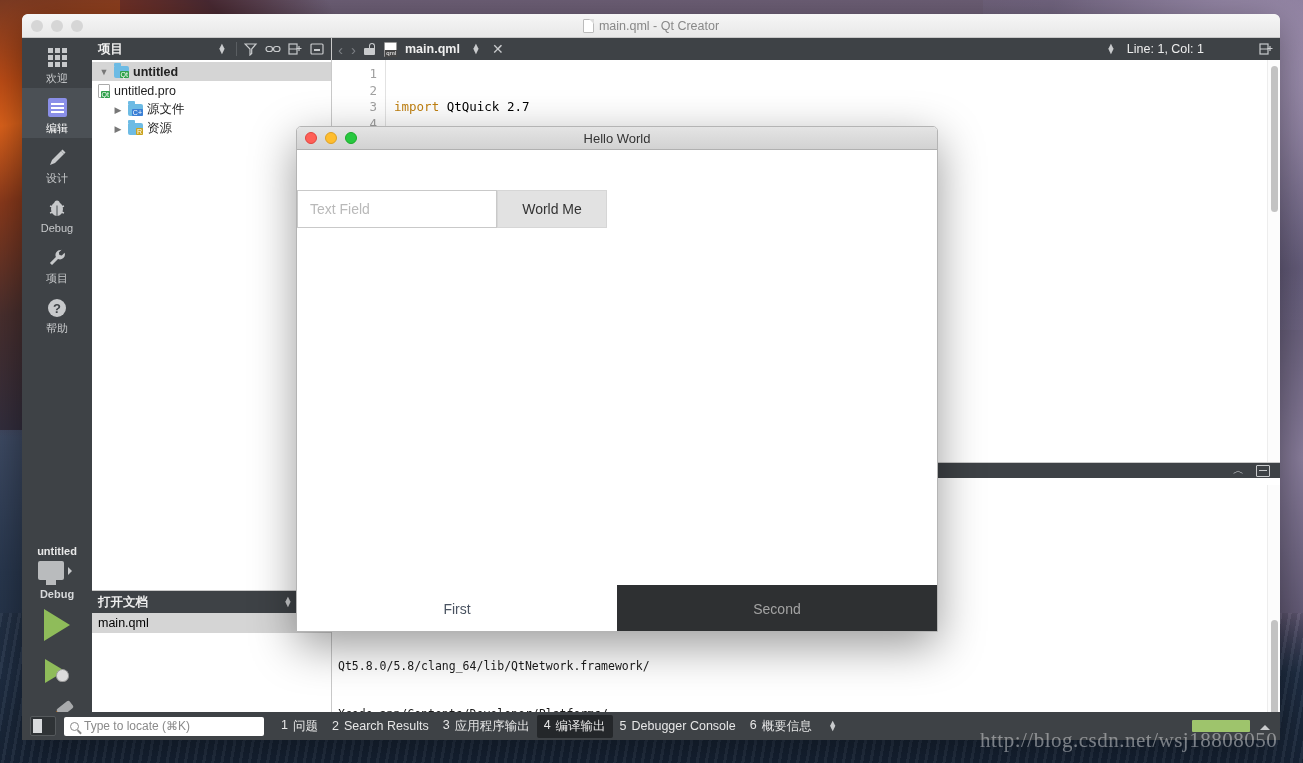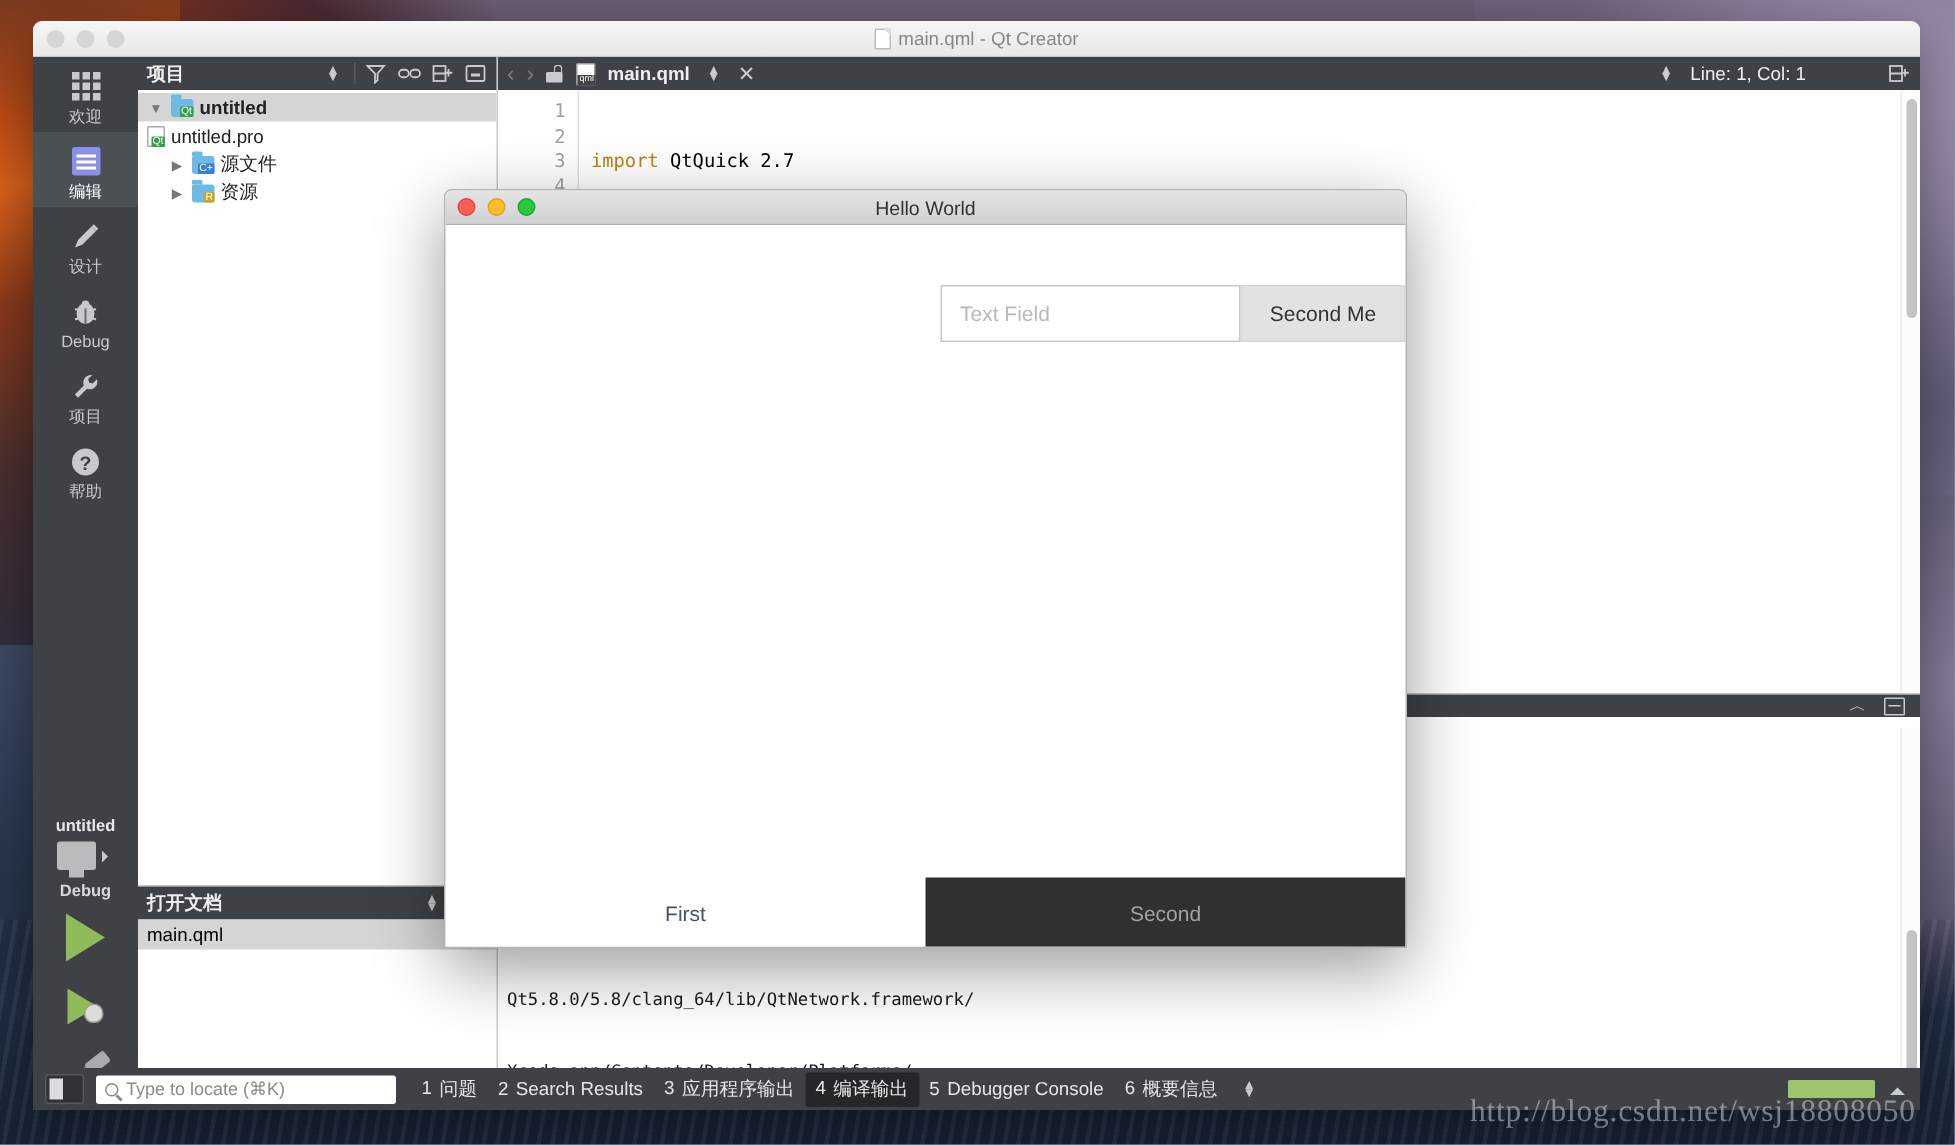--- a/index.html
+++ b/index.html
@@ -228,21 +228,21 @@
   }
   .hl-lights { display: flex; gap: 8px; padding-left: 8px; }
   .hl-l { width: 12px; height: 12px; border-radius: 50%; }
   .hl-l.r { background: #ff5f57; border: 1px solid #e0443e; }
   .hl-l.y { background: #ffbd2e; border: 1px solid #dea123; }
   .hl-l.g { background: #28c840; border: 1px solid #1aab29; }
   .hl-title .t {
     position: absolute; left: 0; right: 0; text-align: center; font-size: 13px; color: #333;
   }
   .hl-body { height: 483px; display: flex; flex-direction: column; position: relative; }
-  .hl-row { display: flex; justify-content: flex-end; padding-top: 40px; gap: 0; }
+  .hl-row { display: flex; justify-content: flex-start; padding-top: 40px; gap: 0; }
   .tfield {
     width: 200px; height: 38px; border: 1px solid #c9c9c9; background: #fff;
     display: flex; align-items: center; padding-left: 12px; font-size: 14px; color: #b9b9b9;
   }
   .pressme {
     width: 110px; height: 38px; background: #e2e2e2; border: 1px solid #d6d6d6;
     display: flex; align-items: center; justify-content: center; font-size: 14px; color: #333;
   }
   .hl-tabs { position: absolute; left: 0; right: 0; bottom: 0; height: 48px; display: flex; }
   .hl-tab { flex: 1 1 50%; display: flex; align-items: center; justify-content: center;
@@ -593,21 +593,21 @@
       <span class="hl-l g"></span>
     </div>
     <div class="t">Hello World</div>
   </div>
   <div class="hl-body">
     <div class="hl-row">
       <div class="tfield">
         <span>Text Field</span>
       </div>
       <div class="pressme">
-        <span>Second Me</span>
+        <span>World Me</span>
       </div>
     </div>
     <div class="hl-tabs">
       <div class="hl-tab off">
         <span>First</span>
       </div>
       <div class="hl-tab on">
         <span>Second</span>
       </div>
     </div>

